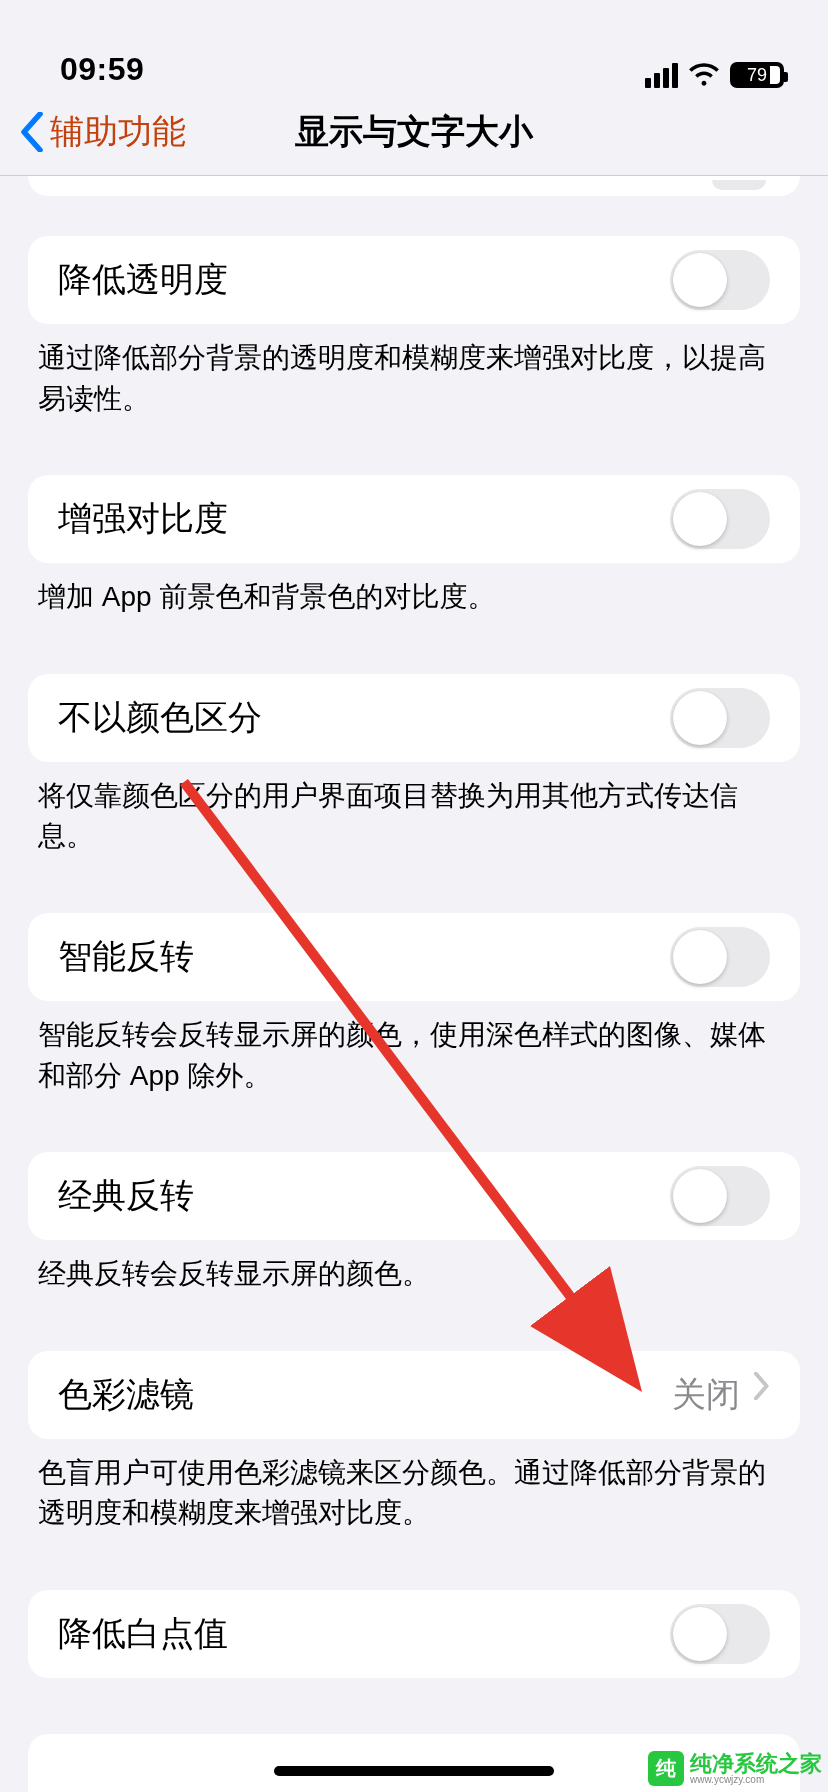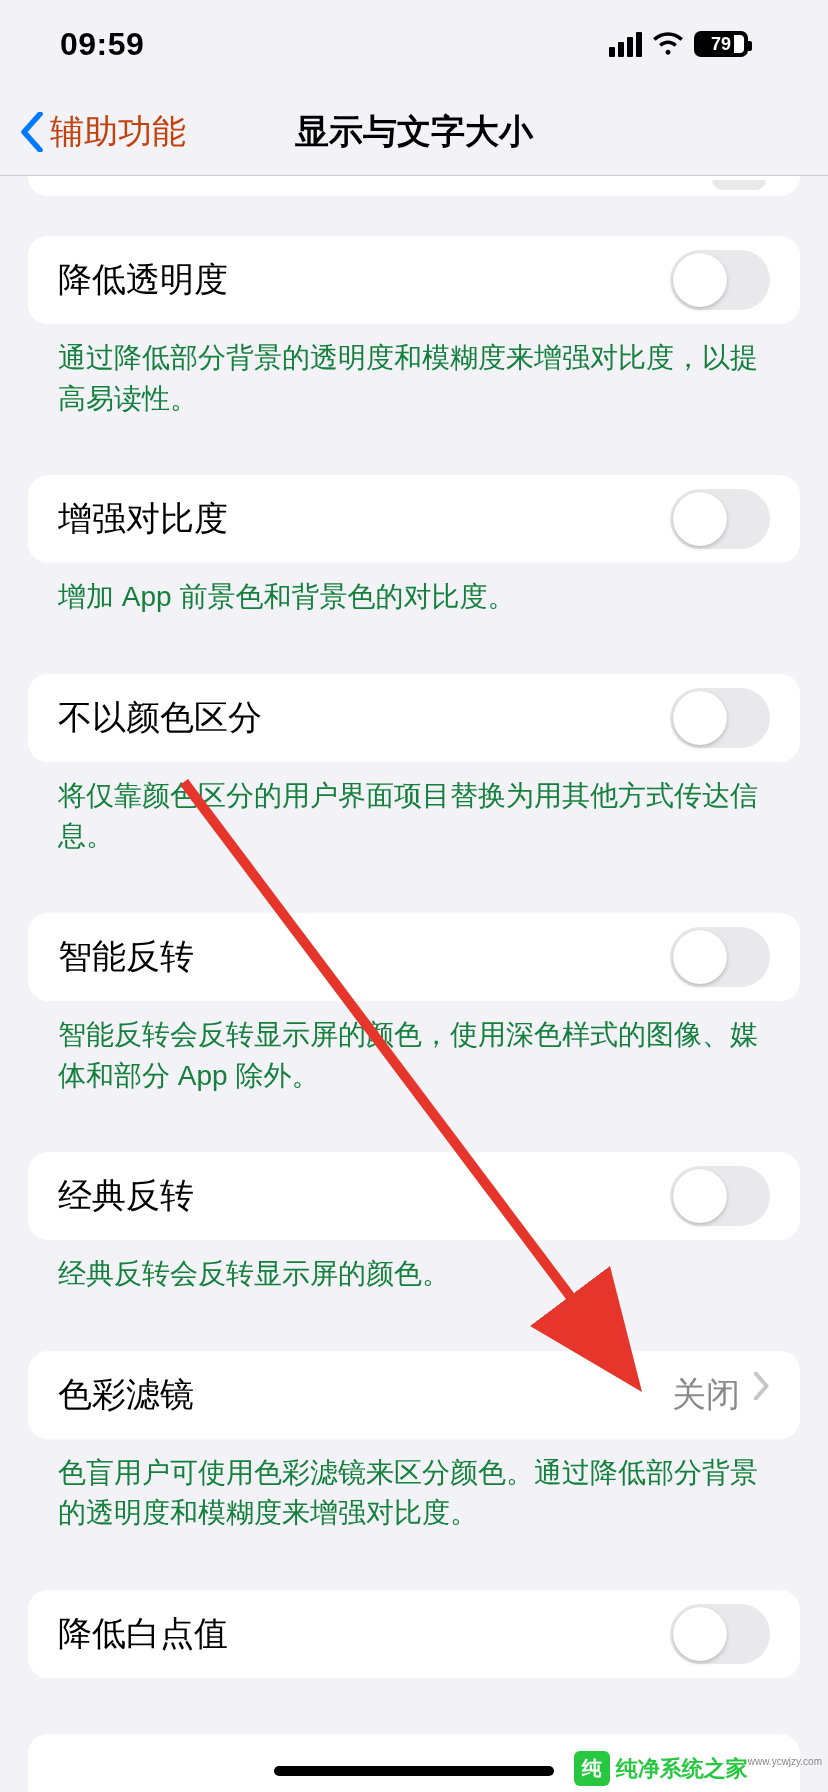--- a/index.html
+++ b/index.html
@@ -9,23 +9,23 @@
     background: #f2f2f7;
     color: #000;
     position: relative;
     overflow: hidden;
   }
 
   
   .status-bar {
     height: 88px;
     display: flex;
-    align-items: center;
+    align-items: flex-end;
     justify-content: space-between;
-    padding: 0 80px 0 60px;
+    padding: 0 44px 0 60px;
     background: #f2f2f7;
   }
   .status-time { font-size: 32px; font-weight: 600; letter-spacing: 0.5px; }
   .status-right { display: flex; align-items: center; gap: 10px; }
   .signal-bars { display: flex; align-items: flex-end; gap: 3px; }
   .signal-bars span {
     width: 6px; background: #000; border-radius: 1px;
   }
   .signal-bars span:nth-child(1){height:10px;}
   .signal-bars span:nth-child(2){height:15px;}
@@ -42,21 +42,21 @@
   }
   .battery-body::after{
     content:""; position:absolute; right:-6px; top:8px; width:4px; height:10px;
     background:#000; border-radius:0 2px 2px 0;
   }
   .battery-fill{
     position:absolute; right:2px; top:2px; bottom:2px; width:20%;
     background:#fff; border-radius:0 4px 4px 0;
   }
   .battery-text{
-    position:relative; color:#fff; font-size:18px; font-weight:700; z-index:2;
+    position:relative; color:#fff; font-size:18px; font-weight:400; z-index:2;
   }
 
   
   .nav-bar {
     height: 88px;
     display:flex; align-items:center; justify-content:center;
     position: relative;
     border-bottom: 1px solid rgba(0,0,0,0.15);
     background:#f2f2f7;
   }
@@ -77,24 +77,24 @@
     background:#fff;
     min-height:88px;
     display:flex; align-items:center; justify-content:space-between;
     padding: 0 30px 0 30px;
     margin: 0 28px;
     border-radius: 20px;
   }
   .cell-label { font-size:34px; }
 
   .group-footer {
-    color:#15803d;
+    color:#000000;
     font-size:28px;
     line-height:1.45;
-    padding: 14px 58px 0 58px;
+    padding: 14px 58px 0 38px;
   }
 
   .spacer-before-group { height: 56px; }
   .spacer-tight { height: 40px; }
 
   
   .switch {
     width: 100px; height: 60px; border-radius: 30px;
     background:#e9e9eb; position:relative; flex-shrink:0;
   }
@@ -140,21 +140,21 @@
   
   .watermark{
     position:absolute; right:6px; bottom:6px;
     display:flex; align-items:center; gap:6px;
     font-size:20px;
   }
   .wm-badge{
     background:#27c840; color:#fff; padding:4px 8px; border-radius:6px;
     font-weight:700;
   }
-  .wm-text{ display:flex; flex-direction:row; line-height:1.05;}
+  .wm-text{ display:flex; flex-direction:column; line-height:1.05;}
   .wm-text .l1{ color:#27c840; font-weight:700; font-size:22px;}
   .wm-text .l2{ color:#888; font-size:10px; }
 
 </style>
 </head>
 <body>
 
 <div class="status-bar">
   <div class="status-time">09:59</div>
   <div class="status-right">

